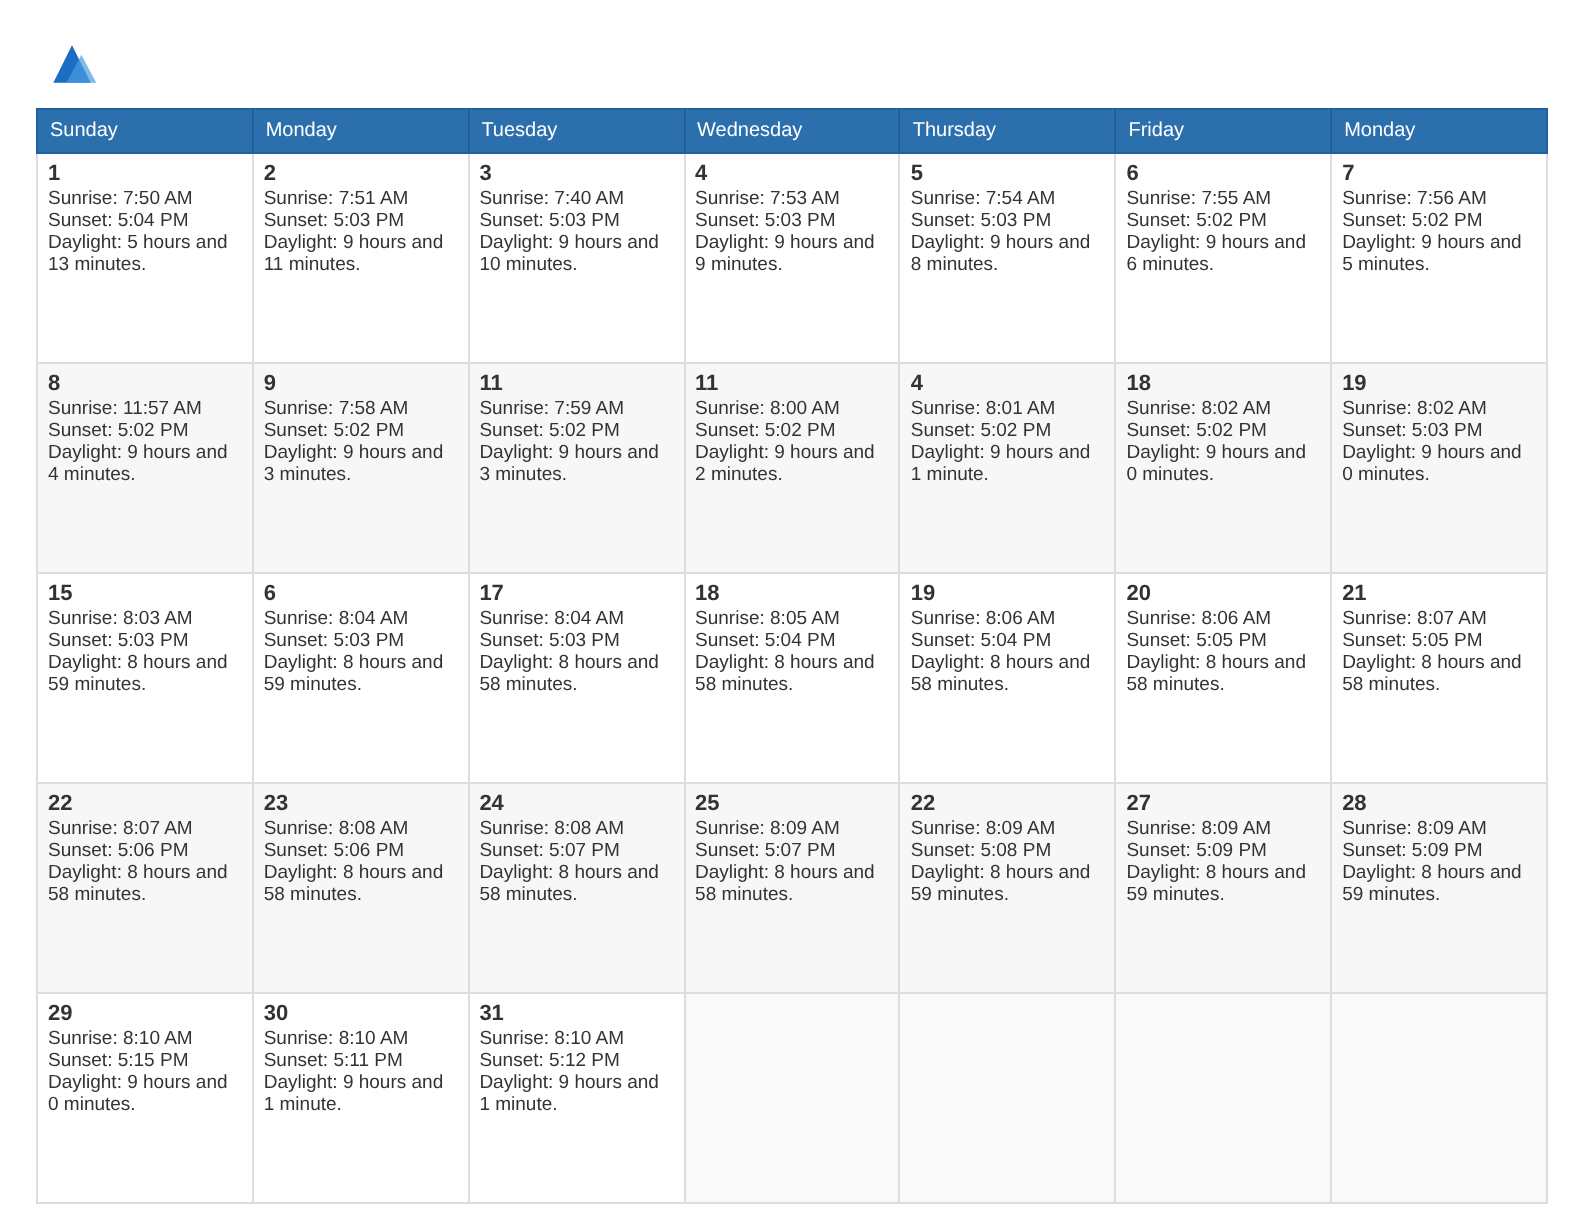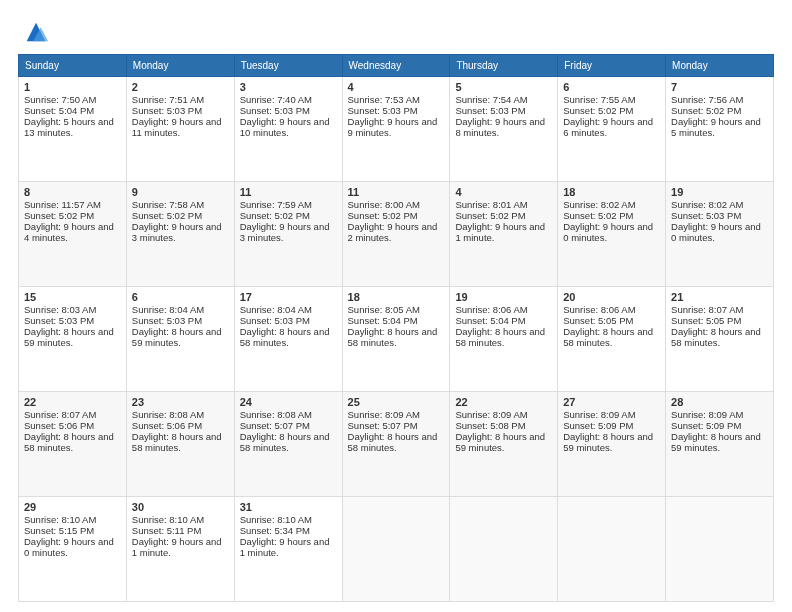--- a/index.html
+++ b/index.html
@@ -162,21 +162,21 @@
           <td><span class="day-number">23</span><span>Sunrise: 8:08 AM</span><br><span>Sunset: 5:06 PM</span><br><span>Daylight: 8 hours and 58 minutes.</span></td>
           <td><span class="day-number">24</span><span>Sunrise: 8:08 AM</span><br><span>Sunset: 5:07 PM</span><br><span>Daylight: 8 hours and 58 minutes.</span></td>
           <td><span class="day-number">25</span><span>Sunrise: 8:09 AM</span><br><span>Sunset: 5:07 PM</span><br><span>Daylight: 8 hours and 58 minutes.</span></td>
           <td><span class="day-number">22</span><span>Sunrise: 8:09 AM</span><br><span>Sunset: 5:08 PM</span><br><span>Daylight: 8 hours and 59 minutes.</span></td>
           <td><span class="day-number">27</span><span>Sunrise: 8:09 AM</span><br><span>Sunset: 5:09 PM</span><br><span>Daylight: 8 hours and 59 minutes.</span></td>
           <td><span class="day-number">28</span><span>Sunrise: 8:09 AM</span><br><span>Sunset: 5:09 PM</span><br><span>Daylight: 8 hours and 59 minutes.</span></td>
         </tr>
         <tr>
           <td><span class="day-number">29</span><span>Sunrise: 8:10 AM</span><br><span>Sunset: 5:15 PM</span><br><span>Daylight: 9 hours and 0 minutes.</span></td>
           <td><span class="day-number">30</span><span>Sunrise: 8:10 AM</span><br><span>Sunset: 5:11 PM</span><br><span>Daylight: 9 hours and 1 minute.</span></td>
-          <td><span class="day-number">31</span><span>Sunrise: 8:10 AM</span><br><span>Sunset: 5:34 PM</span><br><span>Daylight: 9 hours and 1 minute.</span></td>
+          <td><span class="day-number">31</span><span>Sunrise: 8:10 AM</span><br><span>Sunset: 5:12 PM</span><br><span>Daylight: 9 hours and 1 minute.</span></td>
           <td class="day-empty"></td>
           <td class="day-empty"></td>
           <td class="day-empty"></td>
           <td class="day-empty"></td>
         </tr>
       </tbody>
   </table>
 </div>
 
 </body></html>

